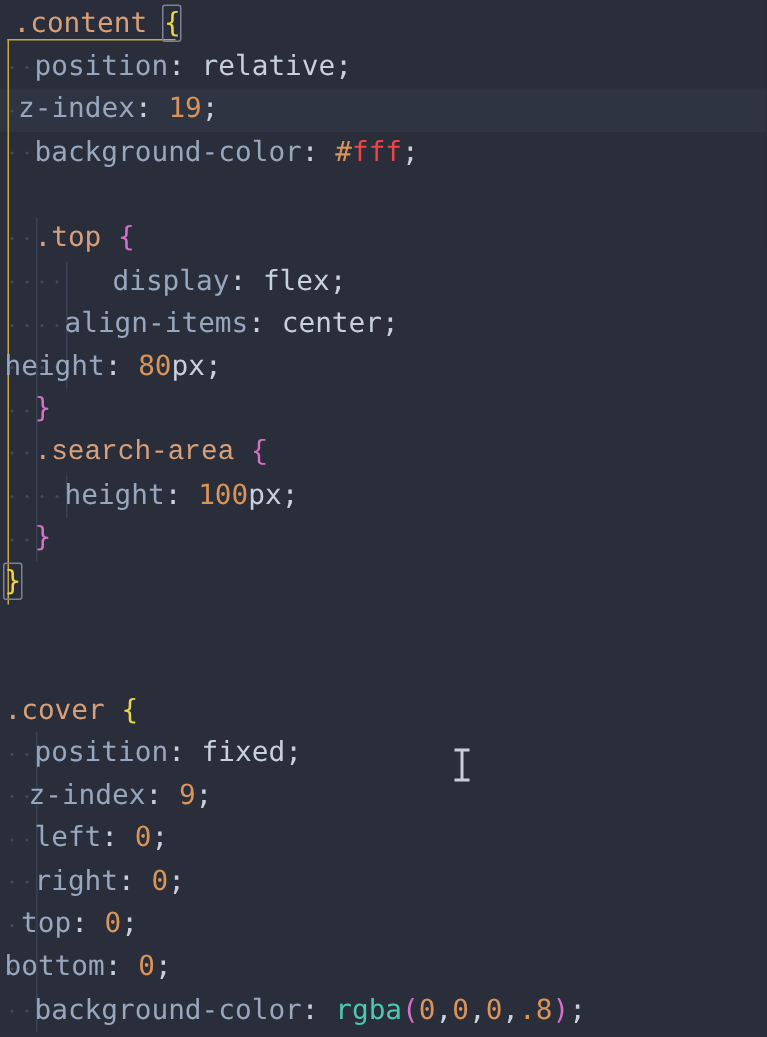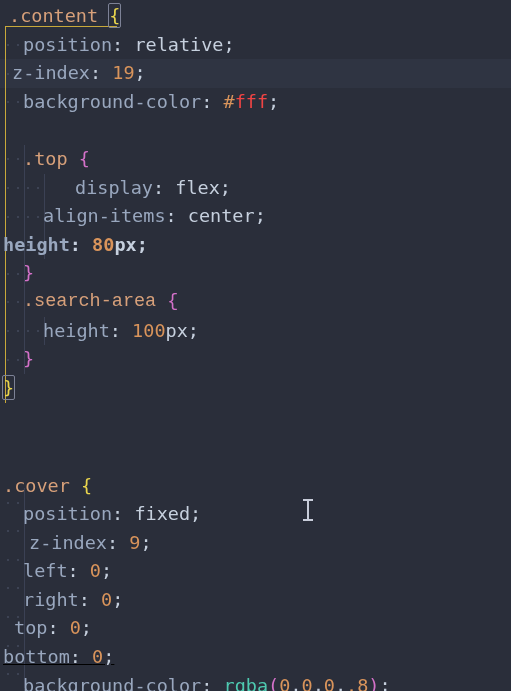--- a/index.html
+++ b/index.html
@@ -175,35 +175,35 @@
 
   <div class="code" id="code" style="top: 2px;">
       <div class="line" style="padding-left: 3px; margin-left: 6px;"><span class="sel">.content</span><span class="punct"> </span><span class="brace0 bmatch">{</span></div>
       <div class="line" style="padding-left: 23px;"><span class="prop">position</span><span class="punct">: </span><span class="val">relative</span><span class="punct">;</span></div>
       <div class="line" style="padding-left: 12px;"><span class="prop">z-index</span><span class="punct">: </span><span class="num">19</span><span class="punct">;</span></div>
       <div class="line" style="padding-left: 23px;"><span class="prop">background-color</span><span class="punct">: </span><span class="hash">#</span><span class="hex">fff</span><span class="punct">;</span></div>
       <div class="line" style="padding-left: 3px;"></div>
       <div class="line" style="padding-left: 23px;"><span class="sel">.top</span><span class="punct"> </span><span class="brace1">{</span></div>
       <div class="line" style="padding-left: 43px; margin-left: 32px;"><span class="prop">display</span><span class="punct">: </span><span class="val">flex</span><span class="punct">;</span></div>
       <div class="line" style="padding-left: 43px;"><span class="prop">align-items</span><span class="punct">: </span><span class="val">center</span><span class="punct">;</span></div>
-      <div class="line" style=" font-weight: bold;"><span class="prop">height</span><span class="punct">: </span><span class="num">80</span><span class="val">px</span><span class="punct">;</span></div>
+      <div class="line" style=""><span class="prop">height</span><span class="punct">: </span><span class="num">80</span><span class="val">px</span><span class="punct">;</span></div>
       <div class="line" style="padding-left: 23px;"><span class="brace1">}</span></div>
       <div class="line" style="padding-left: 23px; font-family: Liberation Mono, monospace;"><span class="sel">.search-area</span><span class="punct"> </span><span class="brace1">{</span></div>
       <div class="line" style="padding-left: 43px;"><span class="prop">height</span><span class="punct">: </span><span class="num">100</span><span class="val">px</span><span class="punct">;</span></div>
       <div class="line" style="padding-left: 23px;"><span class="brace1">}</span></div>
       <div class="line" style="padding-left: 3px;"><span class="brace0 bmatch">}</span></div>
       <div class="line" style="padding-left: 3px;"></div>
       <div class="line" style="padding-left: 3px;"></div>
-      <div class="line" style="padding-left: 3px; margin-top: 12px;"><span class="sel">.cover</span><span class="punct"> </span><span class="brace0">{</span></div>
+      <div class="line" style="padding-left: 3px;"><span class="sel">.cover</span><span class="punct"> </span><span class="brace0">{</span></div>
       <div class="line" style="padding-left: 23px;"><span class="prop">position</span><span class="punct">: </span><span class="val">fixed</span><span class="punct">;</span></div>
-      <div class="line" style="padding-left: 29px;"><span class="prop">z-index</span><span class="punct">: </span><span class="num">9</span><span class="punct">;</span></div>
+      <div class="line" style="padding-left: 19px;"><span class="prop">z-index</span><span class="punct">: </span><span class="num">9</span><span class="punct">;</span></div>
       <div class="line" style="padding-left: 23px;"><span class="prop">left</span><span class="punct">: </span><span class="num">0</span><span class="punct">;</span></div>
       <div class="line" style="padding-left: 23px;"><span class="prop">right</span><span class="punct">: </span><span class="num">0</span><span class="punct">;</span></div>
       <div class="line" style="padding-left: 14px;"><span class="prop">top</span><span class="punct">: </span><span class="num">0</span><span class="punct">;</span></div>
-      <div class="line" style=" text-decoration: underline;"><span class="prop">bottom</span><span class="punct">: </span><span class="num">0</span><span class="punct">;</span></div>
+      <div class="line" style=""><span class="prop">bottom</span><span class="punct">: </span><span class="num">0</span><span class="punct">;</span></div>
       <div class="line" style="padding-left: 23px;"><span class="prop">background-color</span><span class="punct">: </span><span class="fn">rgba</span><span class="paren">(</span><span class="num">0</span><span class="punct">,</span><span class="num">0</span><span class="punct">,</span><span class="num">0</span><span class="punct">,</span><span class="num">.8</span><span class="paren">)</span><span class="punct">;</span></div>
       <div class="line" style="padding-left: 3px;"></div>
     </div>
 
   <div id="mouse-cursor" style="left: 303px; top: 498px;">
     <div class="cap-t"></div>
     <div class="stem"></div>
     <div class="cap-b"></div>
   </div>
 

